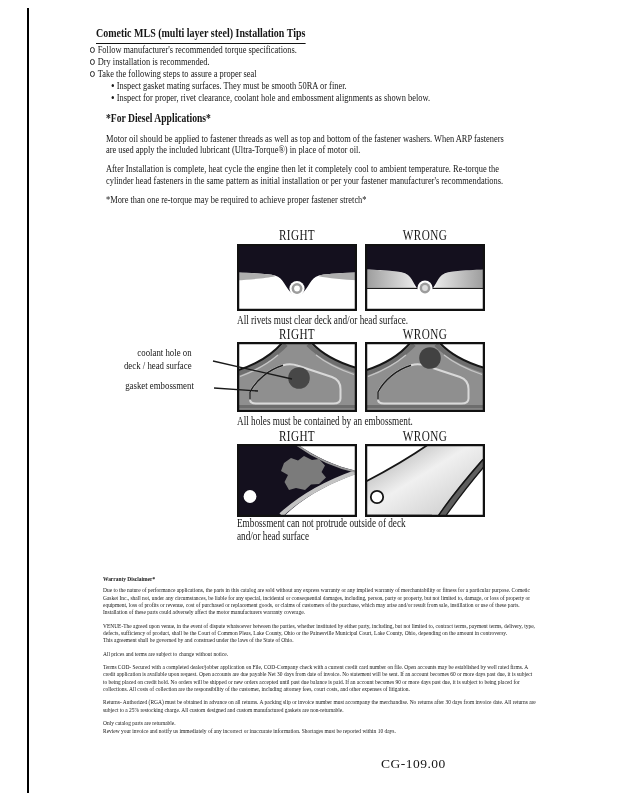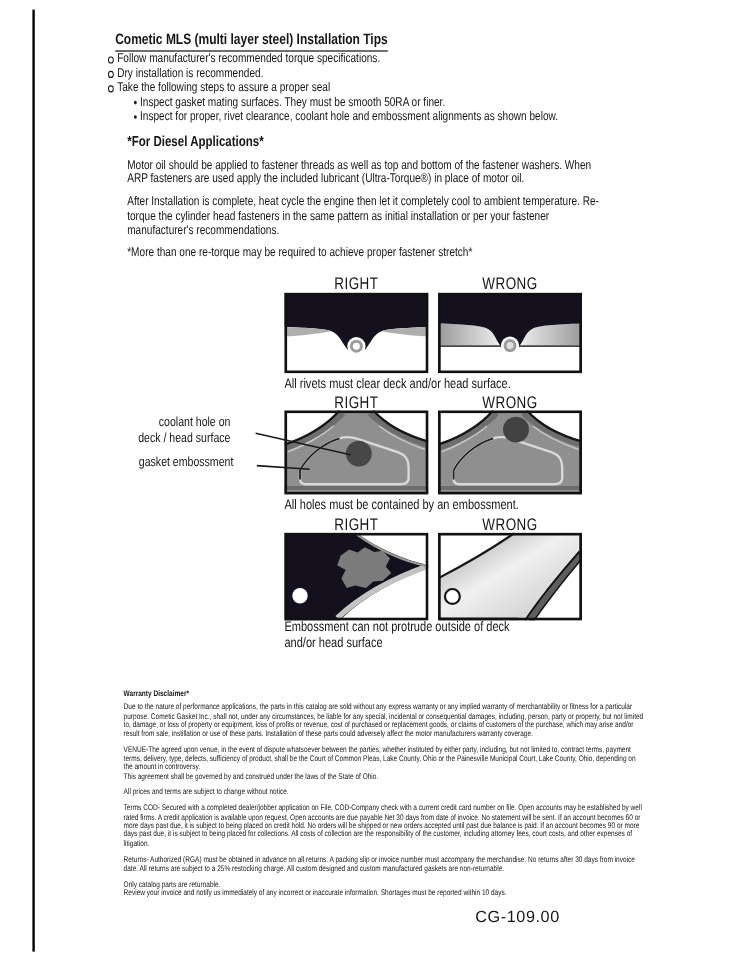--- a/index.html
+++ b/index.html
@@ -1,17 +1,17 @@
 <!DOCTYPE html>
 <html><head>
 <meta charset="utf-8">
 <style>
   html,body{margin:0;padding:0;background:#ffffff;}
   .page{position:relative;width:600px;height:800px;background:#ffffff;overflow:hidden;
-        font-family:Liberation Sans, sans-serif;color:#161616;}
+        font-family:Liberation Serif, serif;color:#161616;}
   .abs{position:absolute;}
   .cond{transform:scaleX(0.8);transform-origin:0 0;}
   .cond-c{transform:scaleX(0.8);transform-origin:50% 0;}
   .cond-r{transform:scaleX(0.8);transform-origin:100% 0;}
   .edge-line{position:absolute;left:27px;top:8px;width:2px;height:785px;background:#000;}
   .title{left:96px;top:26px;font-size:12.5px;font-weight:bold;white-space:nowrap;
          border-bottom:1.5px solid #111;padding-bottom:2px;}
   .tips{left:90px;top:44px;font-size:10.5px;line-height:11.7px;white-space:nowrap;}
   .tip-row{display:flex;align-items:flex-start;margin-bottom:0.4px;}
   .tip-row.sub{margin-left:27px;}
@@ -21,21 +21,21 @@
   .diesel{left:106px;top:113px;width:500px;font-size:10.5px;line-height:11.7px;}
   .diesel h2{font-size:12px;margin:0 0 8px 0;}
   .diesel p{margin:0 0 7px 0;}
   .dg-head{width:120px;text-align:center;font-size:14px;letter-spacing:0.5px;white-space:nowrap;}
   .caption{font-size:11.5px;line-height:12.5px;white-space:pre-line;}
   .dlabel{font-size:11px;line-height:12.5px;text-align:right;white-space:pre-line;}
   .warranty{left:103px;top:575px;width:542px;font-size:6.8px;line-height:7.35px;}
   .warranty h3{font-size:6.8px;margin:0 0 4px 0;}
   .warranty p{margin:0 0 6px 0;}
   .pre{white-space:pre-line;}
-  .footer-code{left:396px;top:756px;font-size:13.5px;letter-spacing:0.5px;}
+  .footer-code{left:381px;top:756px;font-size:13.5px;letter-spacing:0.5px;}
   svg{display:block;}
 </style>
 </head>
 <body>
 
 <div class="page">
 
   <div class="edge-line"></div>
 
   <div class="abs title cond">Cometic MLS (multi layer steel) Installation Tips</div>

